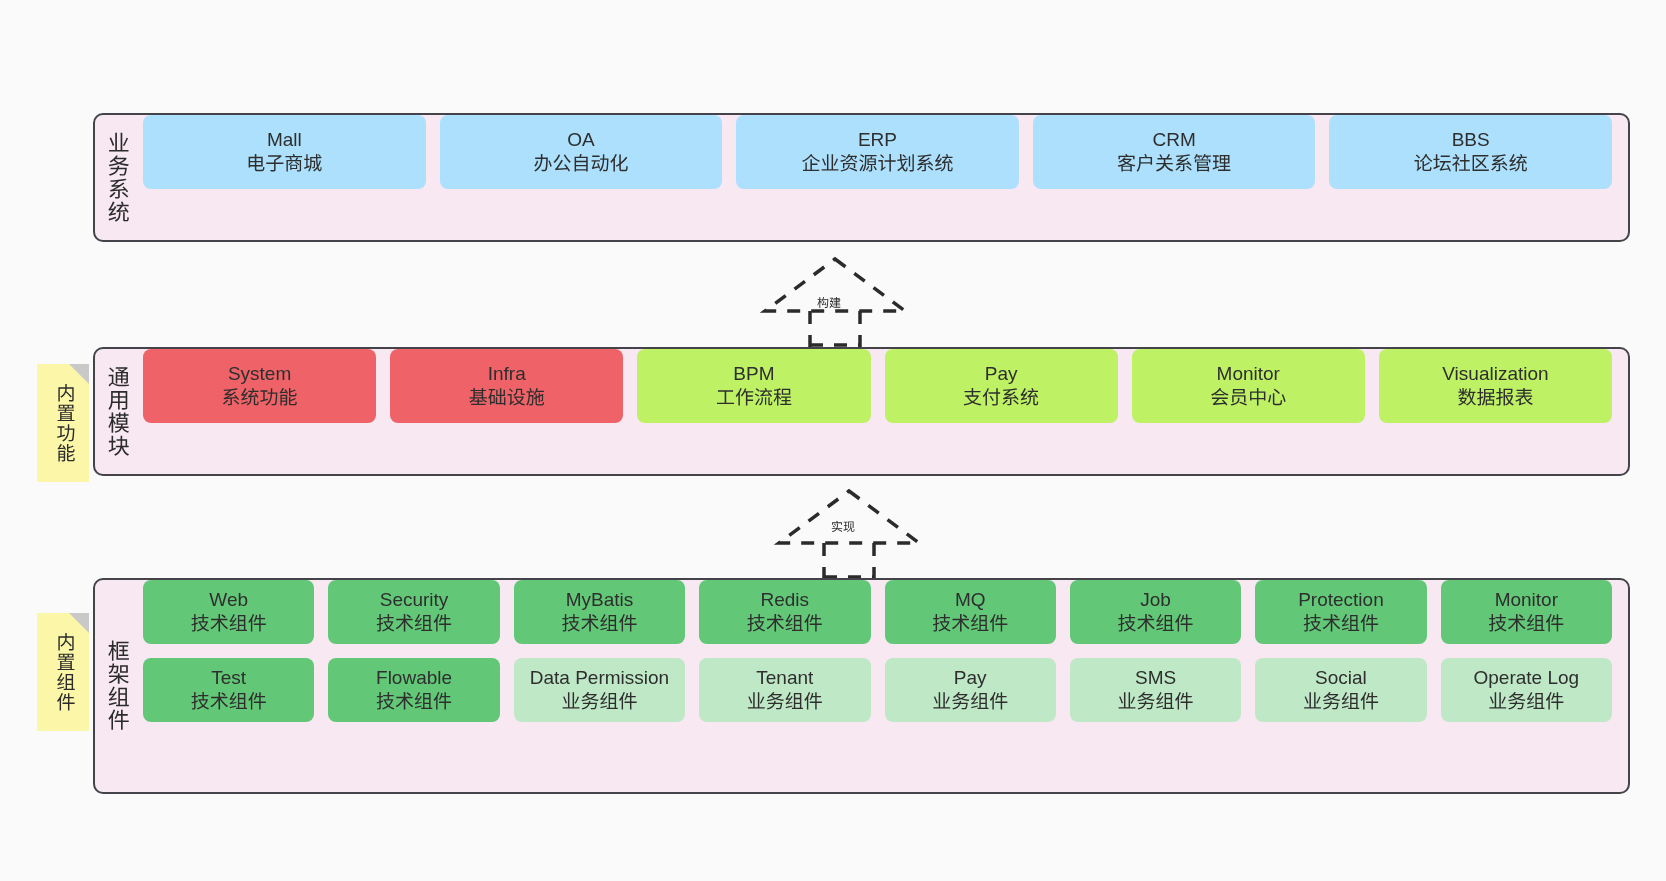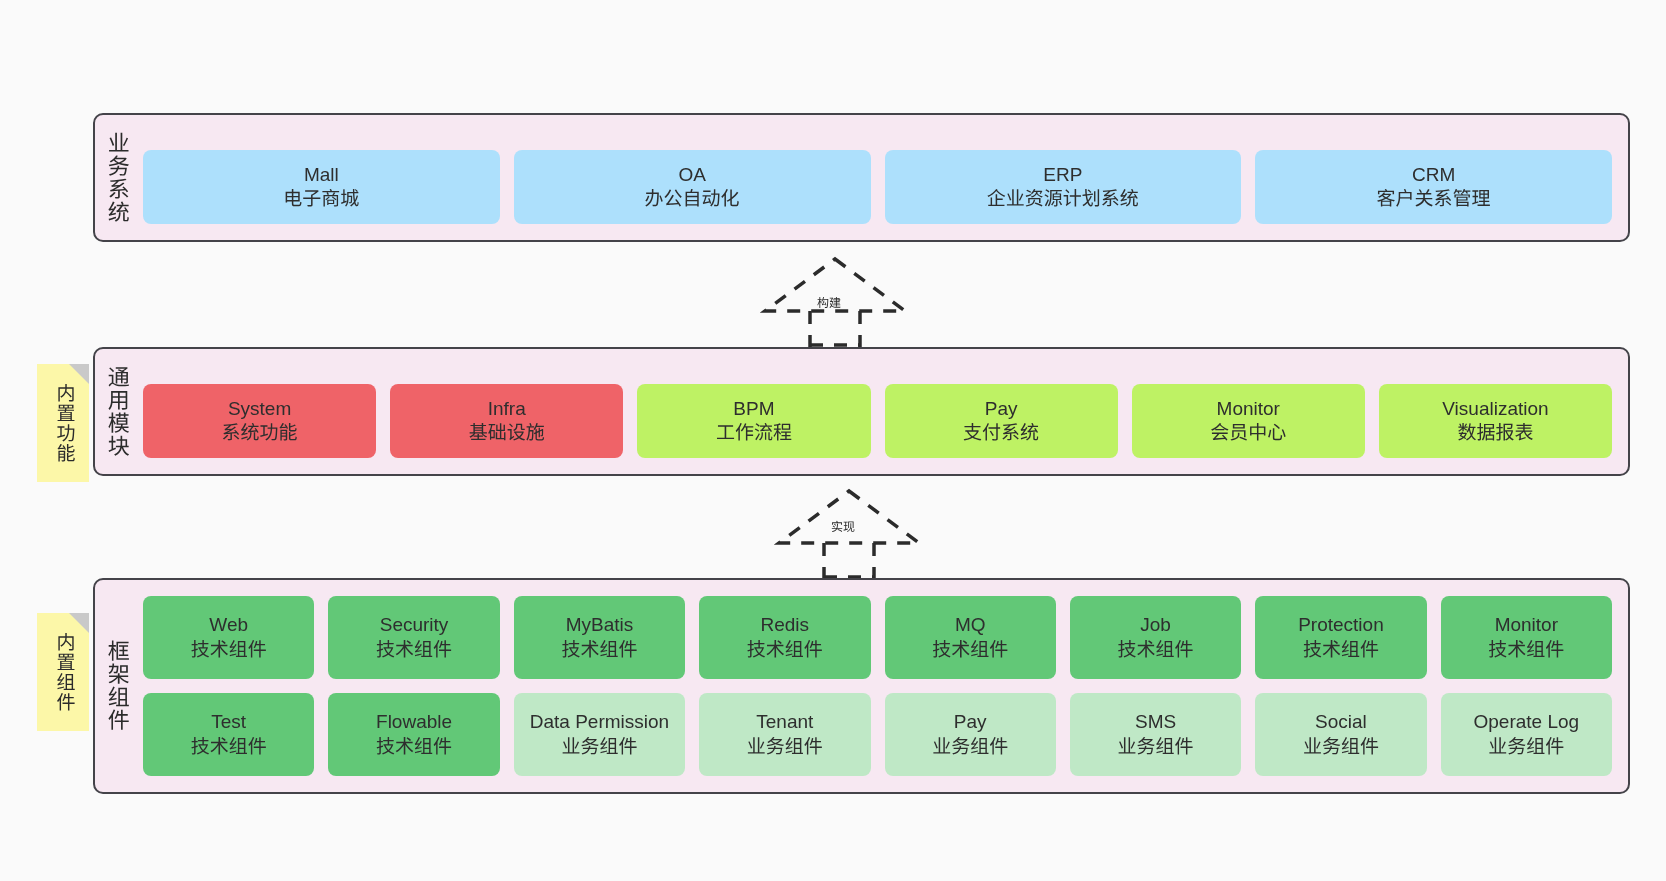--- a/index.html
+++ b/index.html
@@ -49,21 +49,21 @@
     writing-mode: vertical-rl;
     text-orientation: upright;
     white-space: nowrap;
     user-select: none;
   }
 
   .layer-body {
     flex: 1 1 auto;
     display: flex;
     flex-direction: column;
-    justify-content: flex-end;
+    justify-content: flex-start;
     padding: 0 16px 16px 6px;
     gap: 14px;
   }
 
   .row {
     display: flex;
     flex-direction: row;
     gap: 14px;
   }
 
@@ -93,21 +93,21 @@
   .c-green       { background: #62c877; }
   .c-green-light { background: #bfe8c6; }
 
   
   #layer-business   { left: 93px;  top: 113px; width: 1537px; height: 129px; }
   #layer-modules    { left: 93px;  top: 347px; width: 1537px; height: 129px; }
   #layer-framework  { left: 93px;  top: 578px; width: 1537px; height: 216px; }
 
   #layer-business  .row { height: 74px; }
   #layer-modules   .row { height: 74px; }
-  #layer-framework .row { height: 83px; }
+  #layer-framework .row { height: 64px; }
 
   
   .note {
     position: absolute;
     width: 52px;
     background: #fcf7a8;
     display: flex;
     align-items: center;
     justify-content: center;
     font-size: 19px;
@@ -168,20 +168,24 @@
           <span class="sub">办公自动化</span>
         </div>
         <div class="node c-blue">
           <span class="ttl">ERP</span>
           <span class="sub">企业资源计划系统</span>
         </div>
         <div class="node c-blue">
           <span class="ttl">CRM</span>
           <span class="sub">客户关系管理</span>
         </div>
+        <div class="node c-blue">
+          <span class="ttl">BBS</span>
+          <span class="sub">论坛社区系统</span>
+        </div>
       </div>
     </div>
   </div>
 
   <div class="uml-arrow" id="arrow-build">
     <svg width="160" height="92" viewBox="0 0 160 92">
 
       <path d="M80 4 L150 56 L10 56 Z" fill="none" stroke="#2b2b2b" stroke-width="3.5" stroke-dasharray="13 11" stroke-linejoin="miter"></path>
 
       <path d="M55 56 L55 92 M105 56 L105 92 M55 90 L105 90" fill="none" stroke="#2b2b2b" stroke-width="3.5" stroke-dasharray="13 11"></path>

